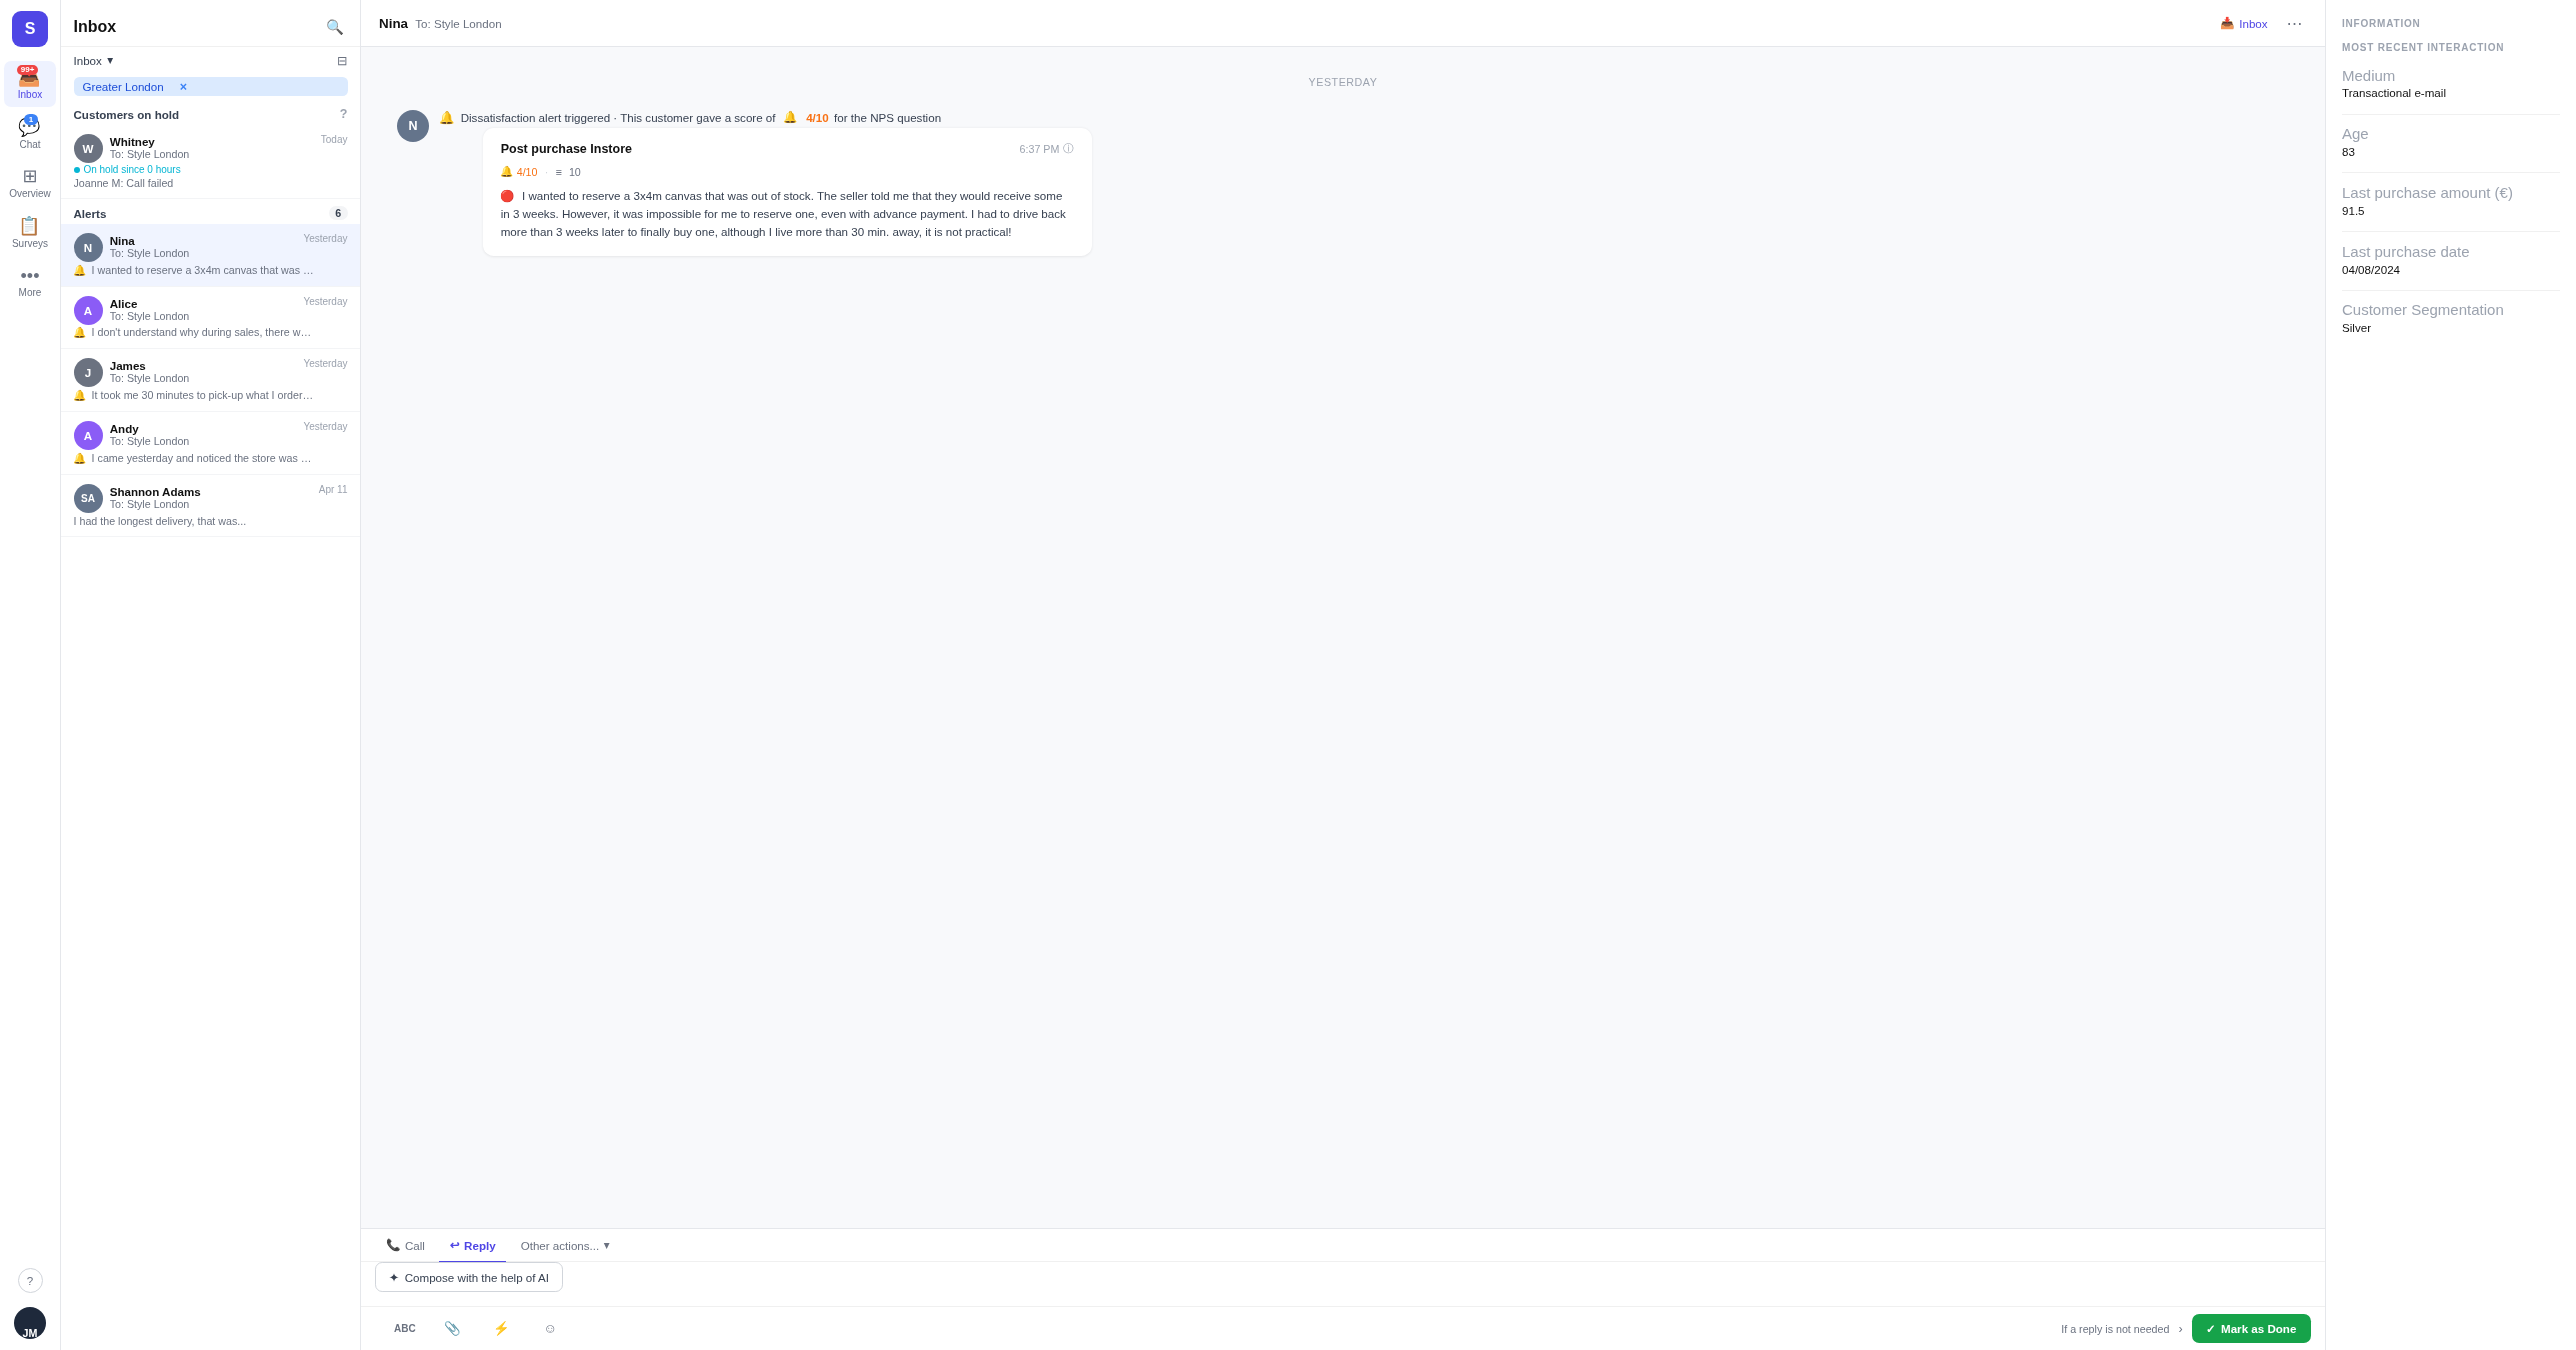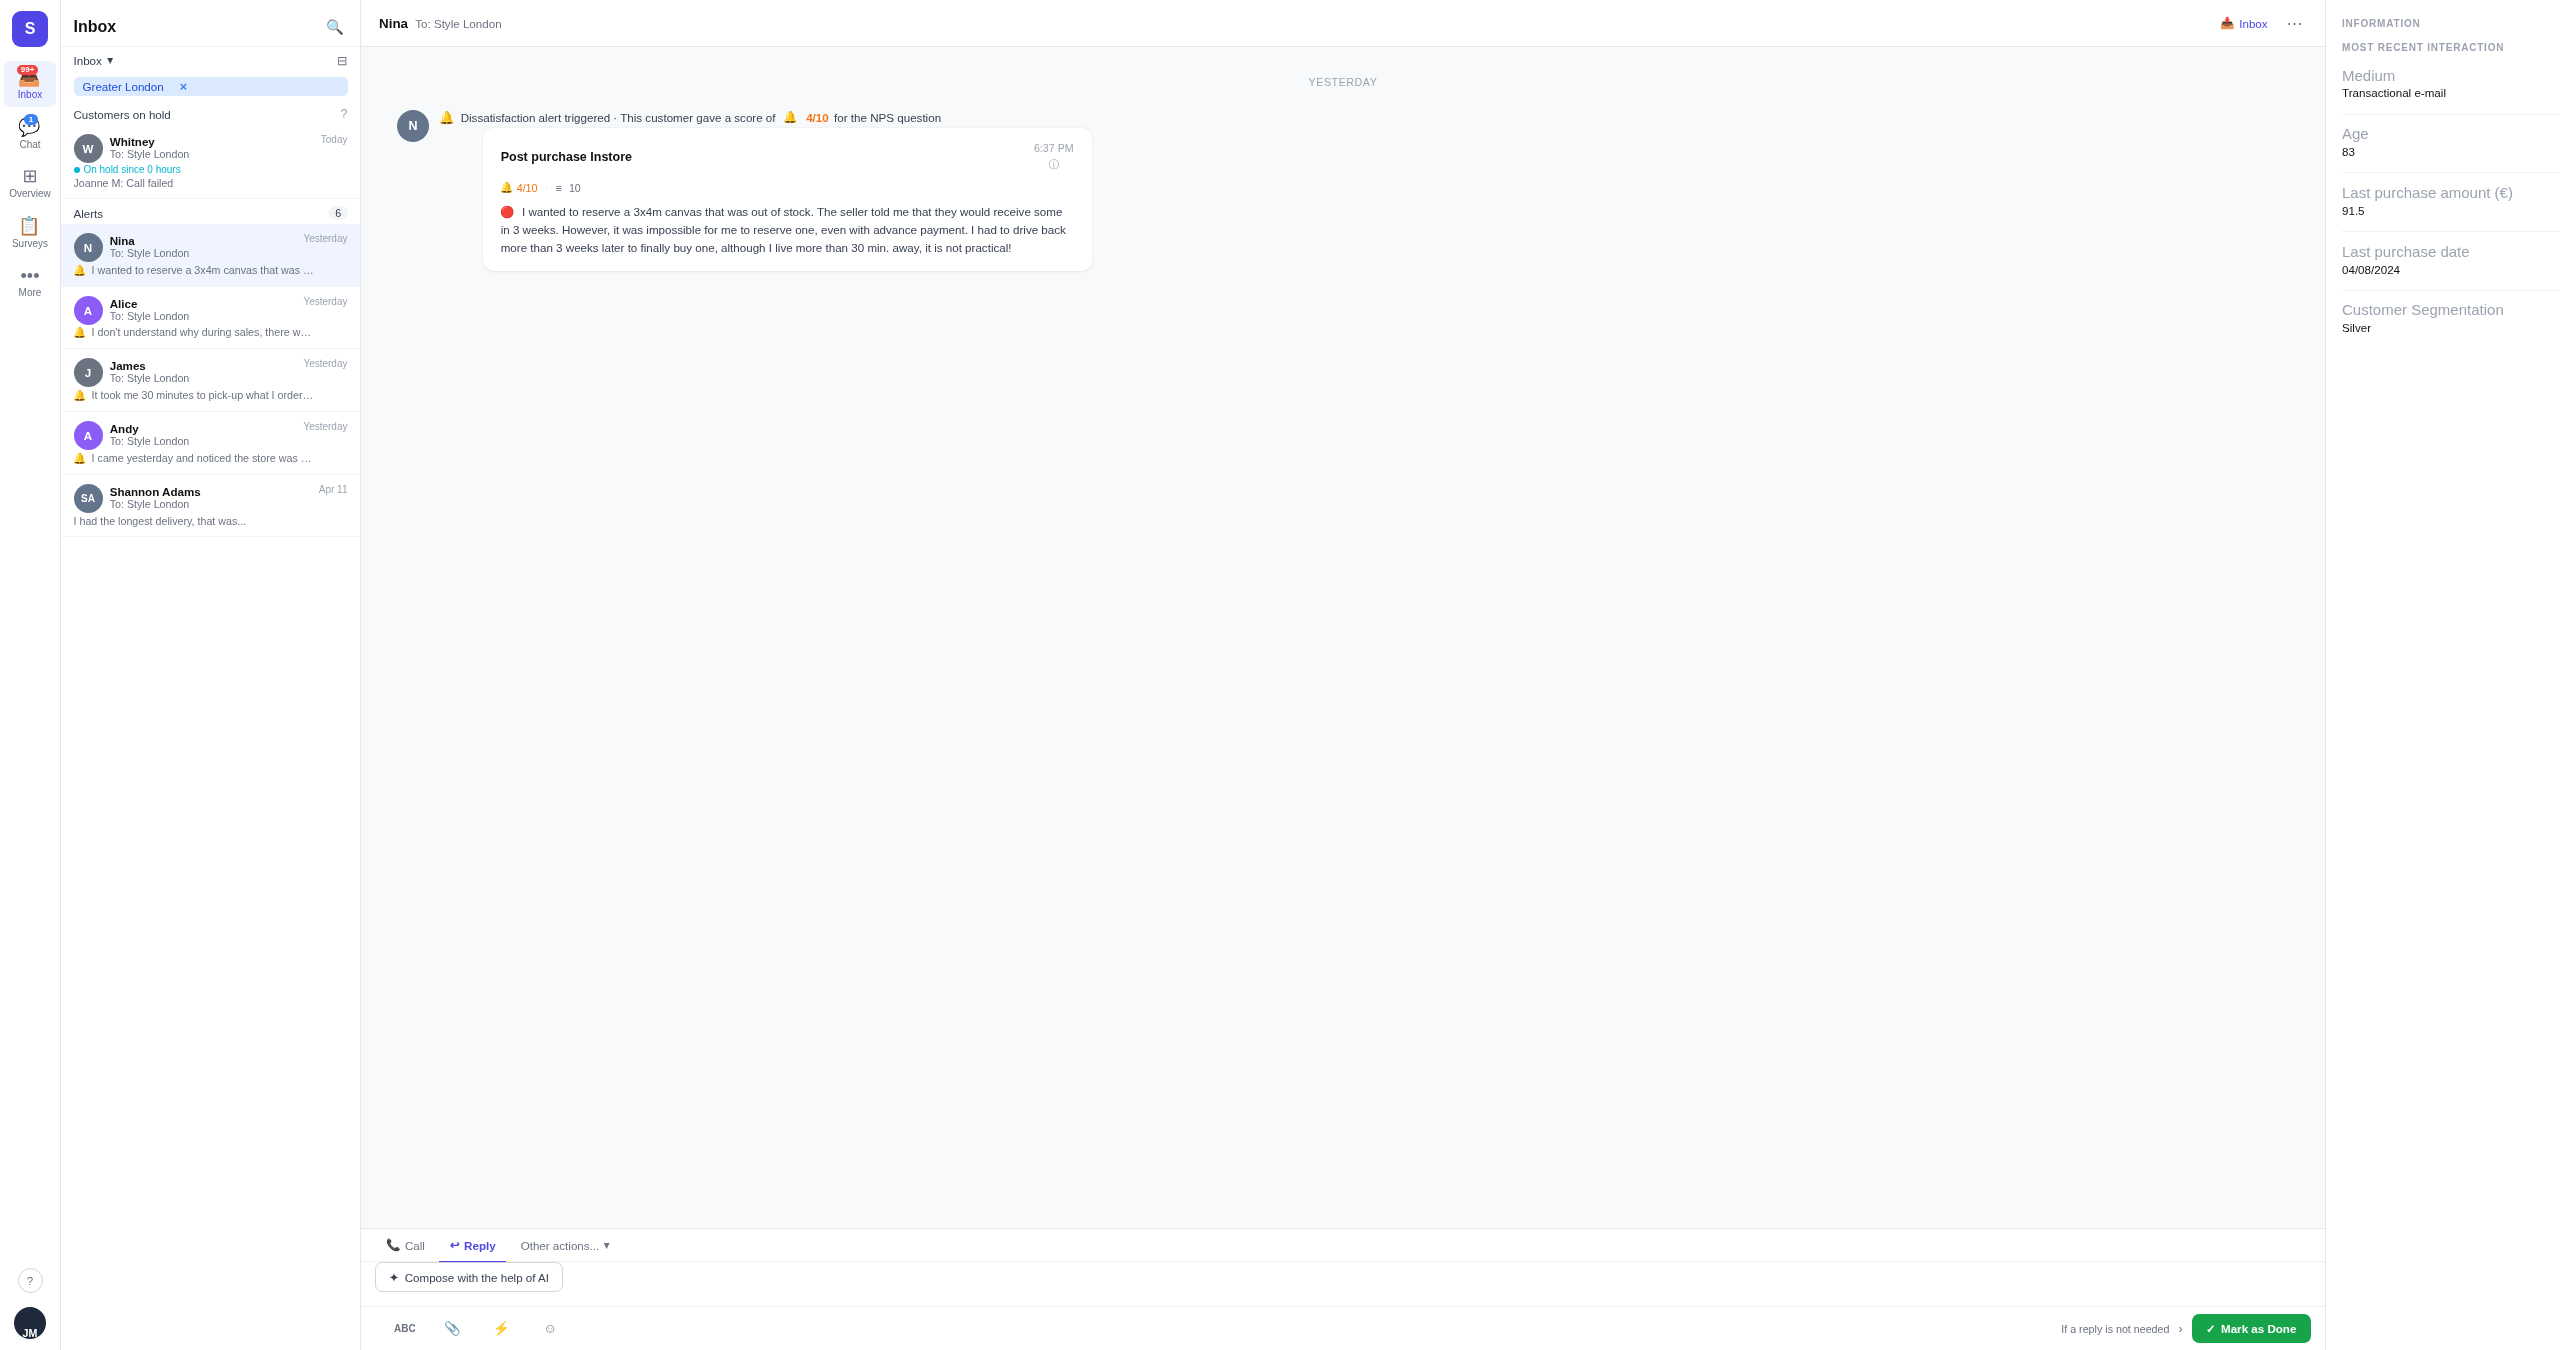--- a/index.html
+++ b/index.html
@@ -112,21 +112,21 @@
       font-weight: 500;
       margin: 3.6px 12.5px;
     }
     .filter-tag .close-x {
       cursor: pointer; font-size: 12.5px; color: #3b82f6; font-weight: bold;
     }
 
     .section-header {
       padding: 7.2px 12.5px 3.6px;
       display: flex; align-items: center; justify-content: space-between;
-      font-size: 11.6px; font-weight: 400; color: #374151;
+      font-size: 11.6px; font-weight: 700; color: #374151;
     }
     .section-header .help-icon { color: #9ca3af; font-size: 12.5px; cursor: pointer; }
 
     .conversation-item {
       padding: 9px 12.5px;
       cursor: pointer;
       border-bottom: 0.9px solid #f3f4f6;
       background: #fff;
     }
     .conversation-item.active { background: #f0f4ff; }
@@ -219,21 +219,21 @@
       padding: 14.3px 18px;
       max-width: 609px;
       box-shadow: 0 0.9px 2.7px rgba(0,0,0,0.08);
       margin-left: 43px;
     }
     .message-bubble-header {
       display: flex; align-items: center; justify-content: space-between;
       margin-bottom: 9px;
     }
     .bubble-title { font-weight: 600; font-size: 12.5px; color: #111; }
-    .bubble-time { font-size: 10.7px; color: #9ca3af; display: flex; align-items: center; gap: 3.6px; flex-direction: column; }
+    .bubble-time { font-size: 10.7px; color: #9ca3af; display: flex; align-items: center; gap: 3.6px; }
     .bubble-meta {
       display: flex; align-items: center; gap: 7.2px;
       font-size: 10.7px; color: #6b7280;
       margin-bottom: 9px;
     }
     .score-badge {
       display: flex; align-items: center; gap: 2.7px;
       color: #f97316; font-size: 10.7px;
     }
     .layers-icon { color: #6b7280; font-size: 10.7px; }

